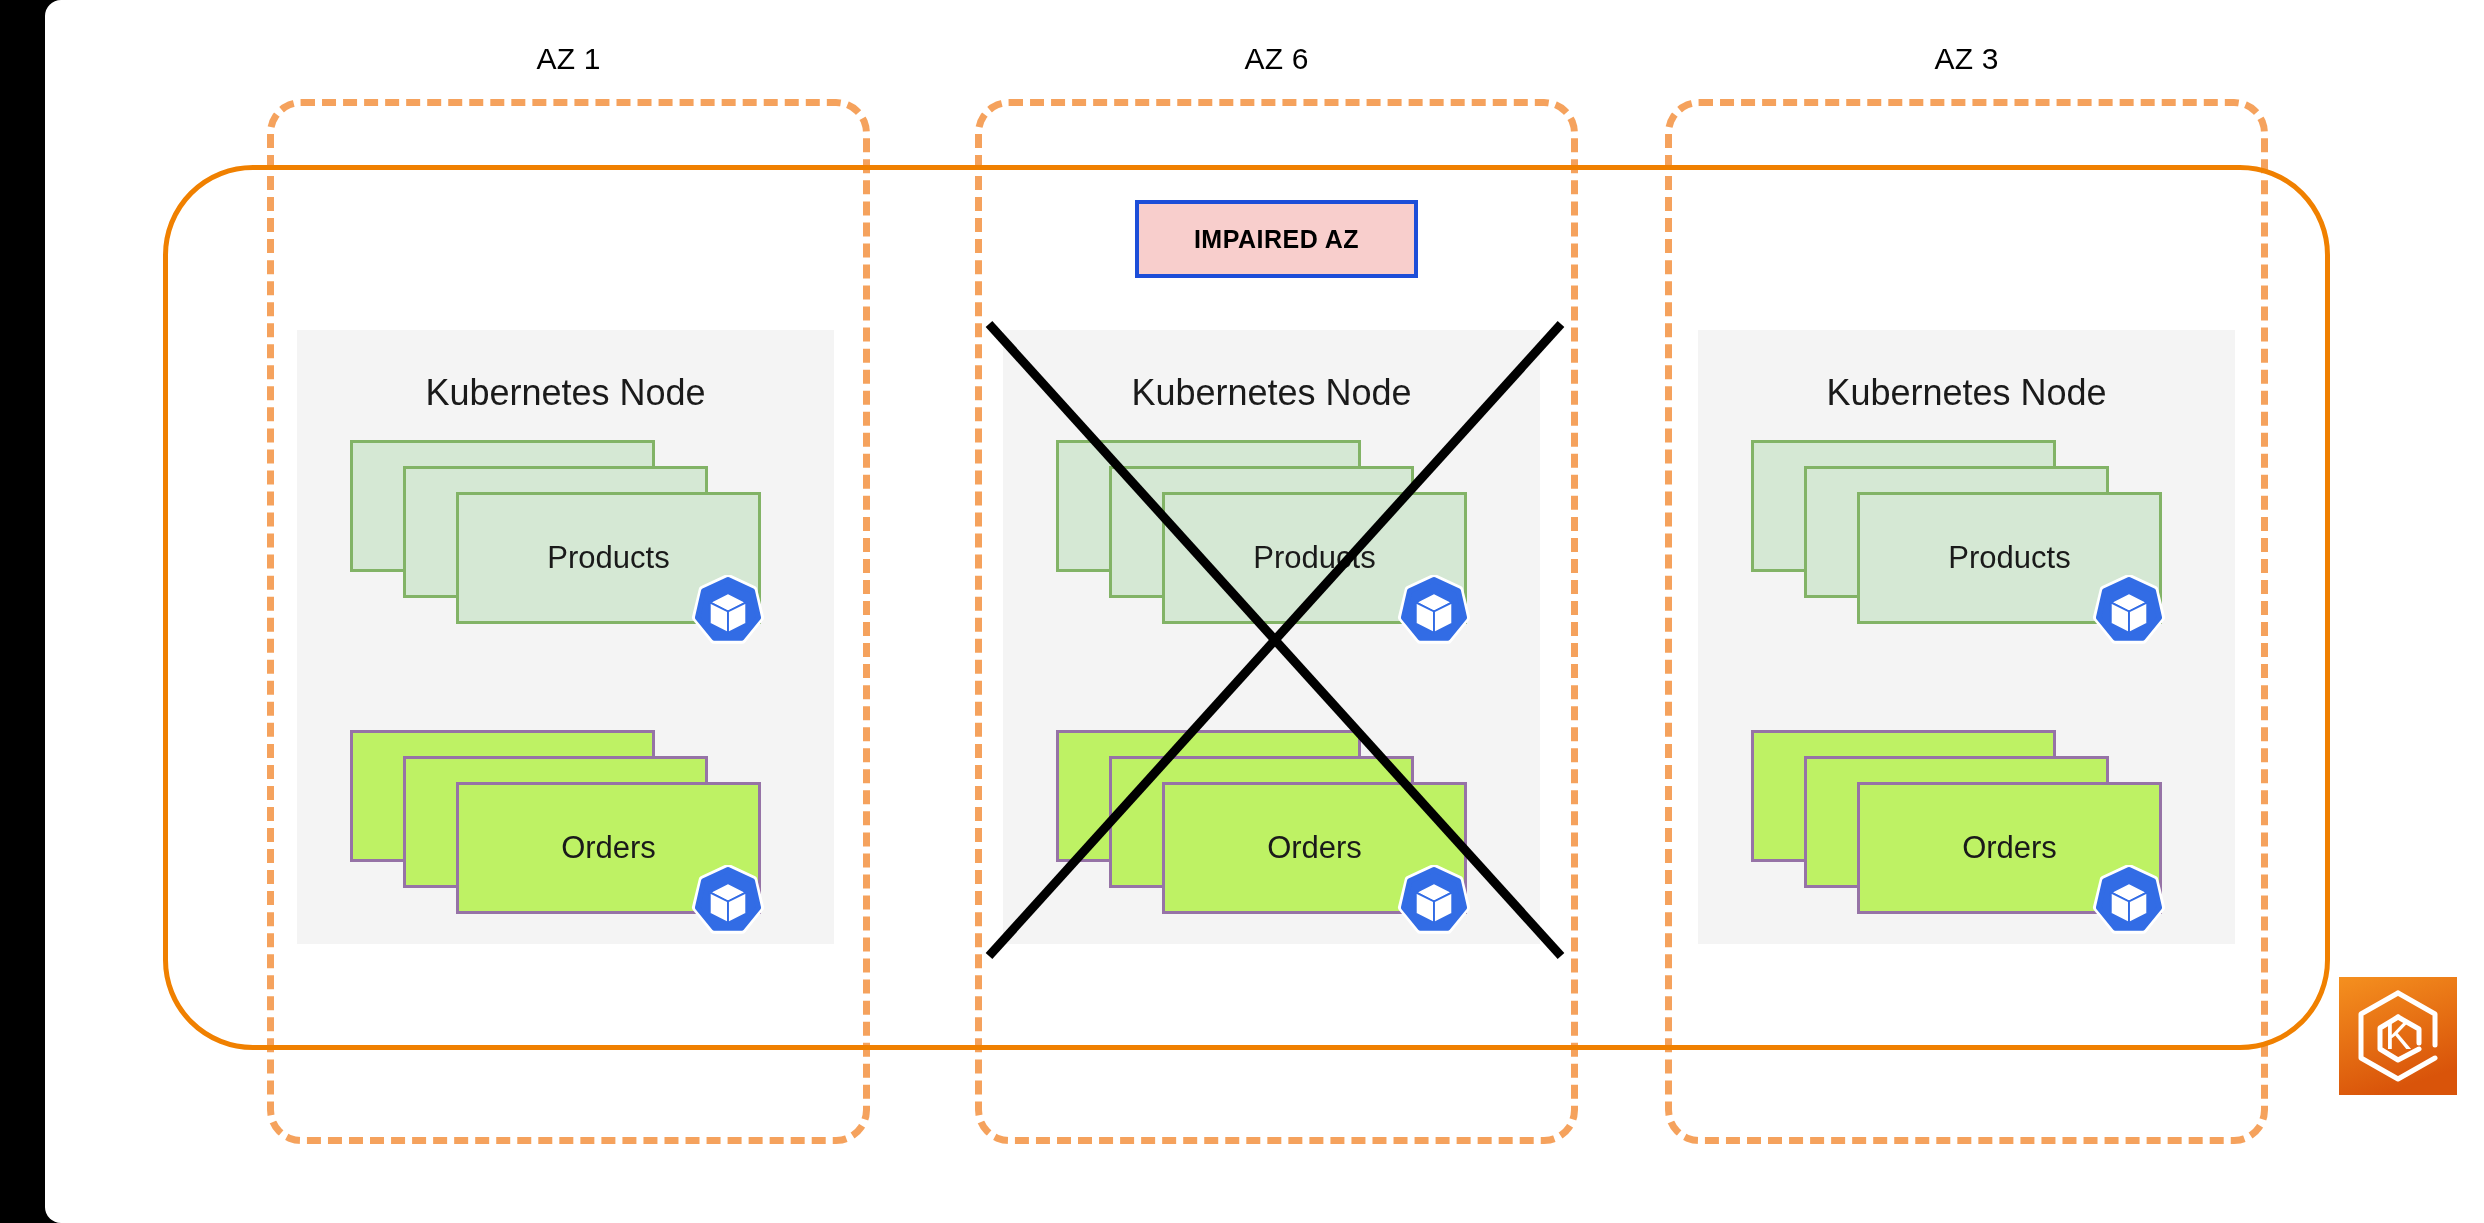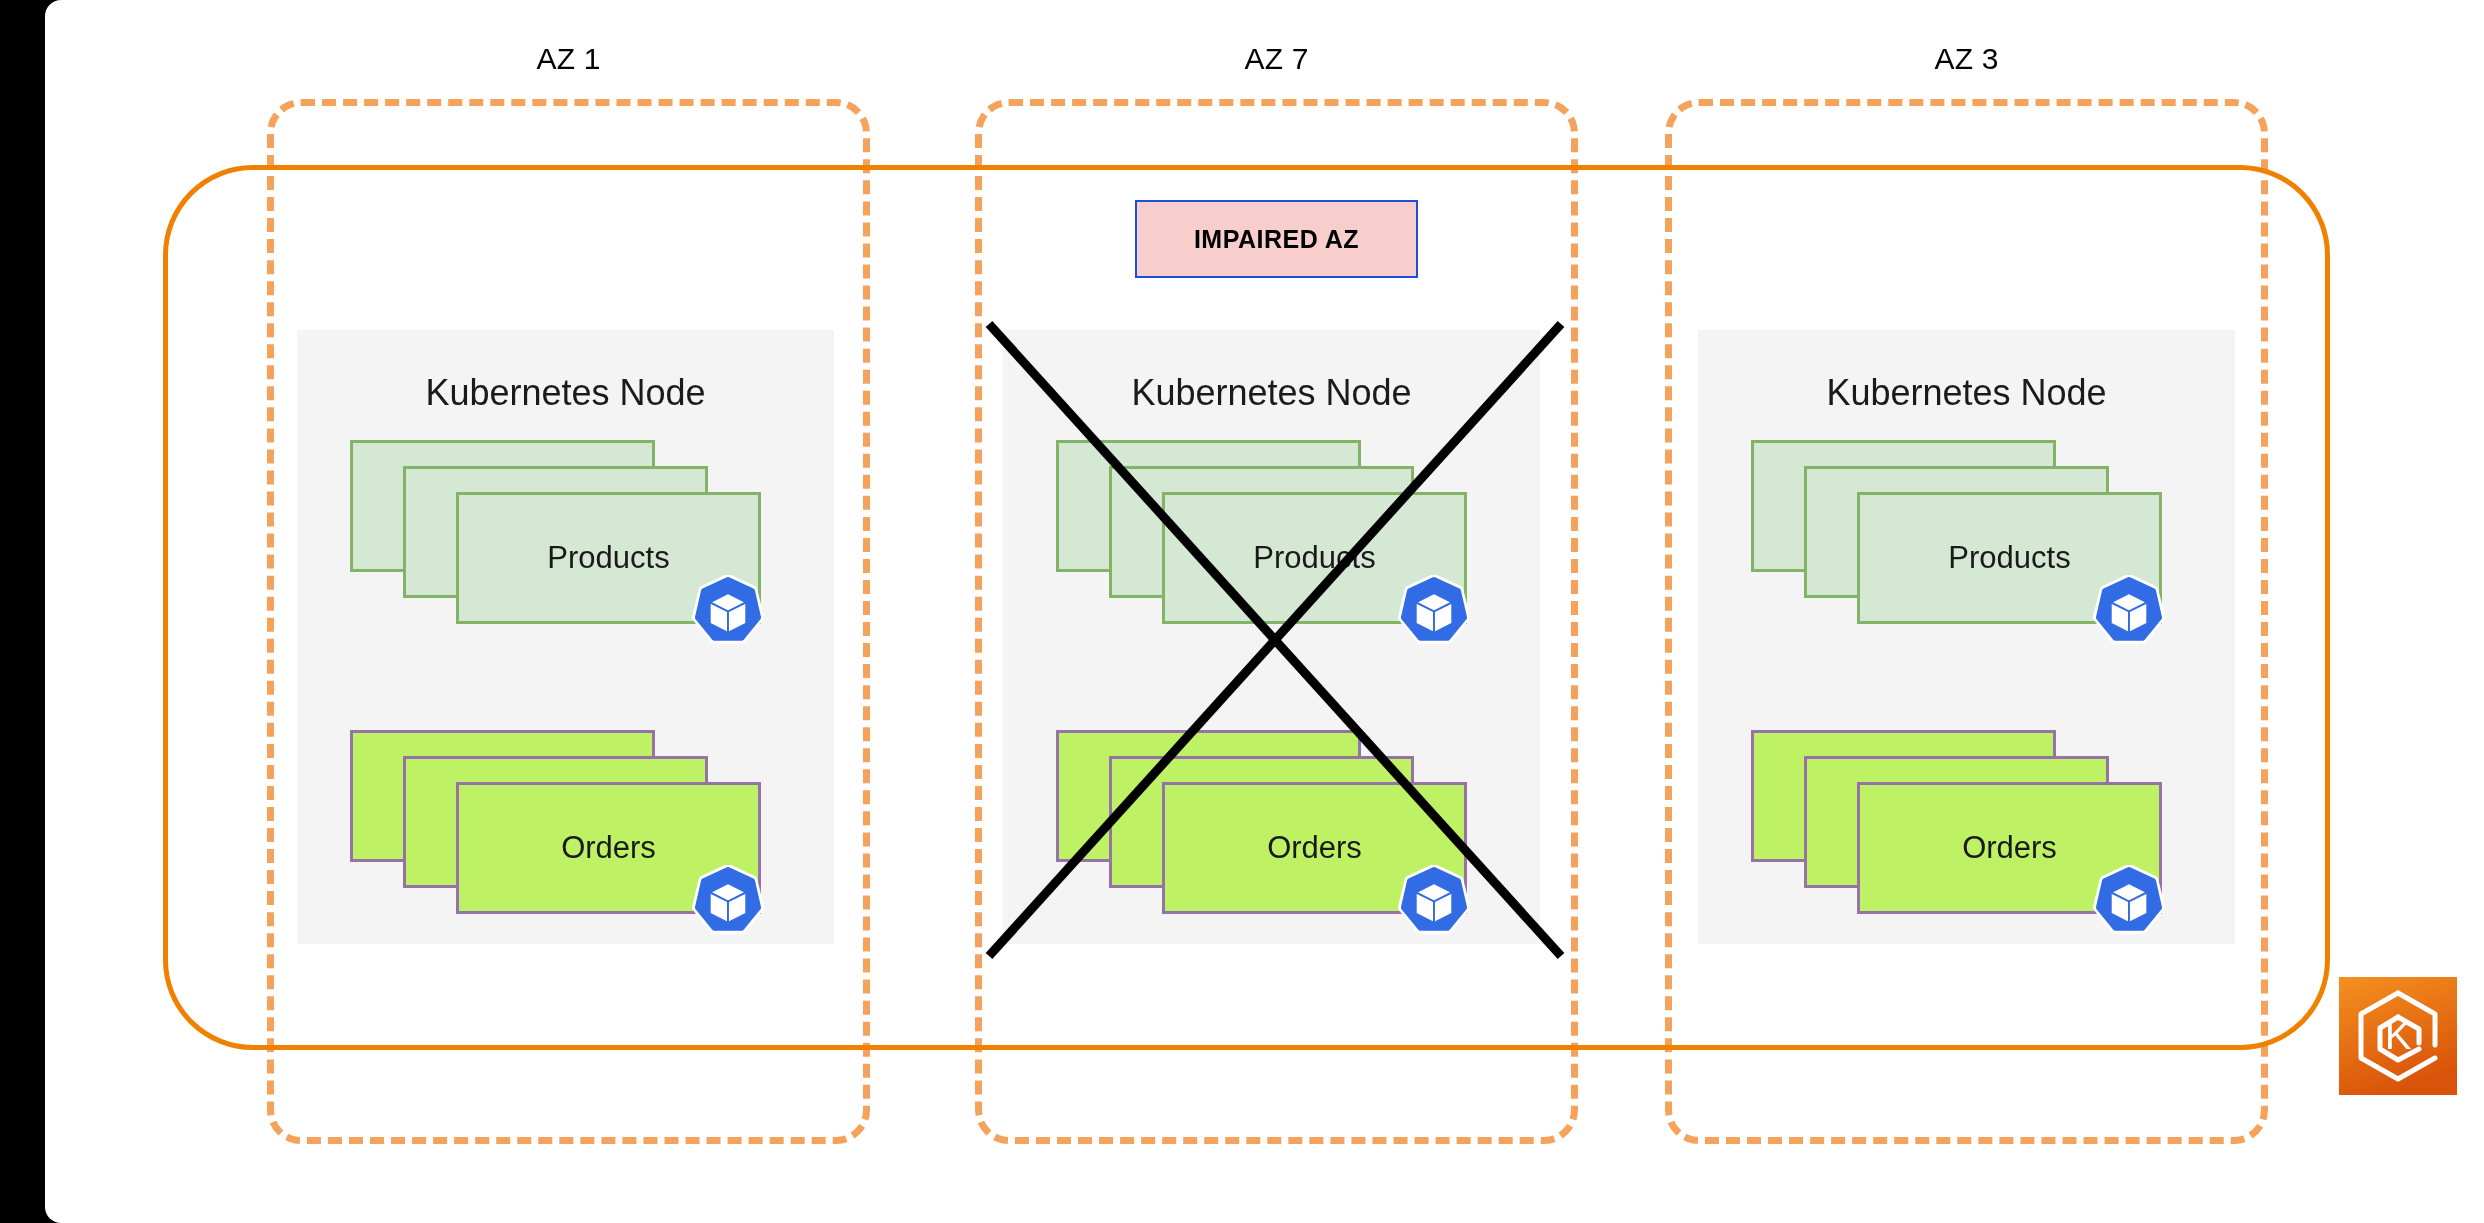--- a/index.html
+++ b/index.html
@@ -145,21 +145,21 @@
   }
 
   
   .impaired-badge {
     position: absolute;
     left: 1090px;
     top: 200px;
     width: 283px;
     height: 78px;
     background: #f8cecc;
-    border: 2px solid #1d4ed8;
+    border: 4px solid #1d4ed8;
     box-sizing: border-box;
     display: flex;
     align-items: center;
     justify-content: center;
     font-size: 25px;
     font-weight: bold;
     color: #000000;
     letter-spacing: 0.5px;
     white-space: nowrap;
   }
@@ -189,21 +189,21 @@
 <div id="diagram-root">
   <div class="canvas">
 
     <div class="az-box az1"></div>
     <div class="az-box az2"></div>
     <div class="az-box az3"></div>
 
     <div class="cluster-boundary"></div>
 
     <div class="az-label az1">AZ 1</div>
-    <div class="az-label az2">AZ 7</div>
+    <div class="az-label az2">AZ 6</div>
     <div class="az-label az3">AZ 3</div>
 
     <div class="node-panel az1">
       <div class="node-title">Kubernetes Node</div>
 
       <div class="pod-stack products">
         <div class="pod-card green c0"></div>
         <div class="pod-card green c1"></div>
         <div class="pod-card green c2">
           <span class="pod-label">Products</span>

